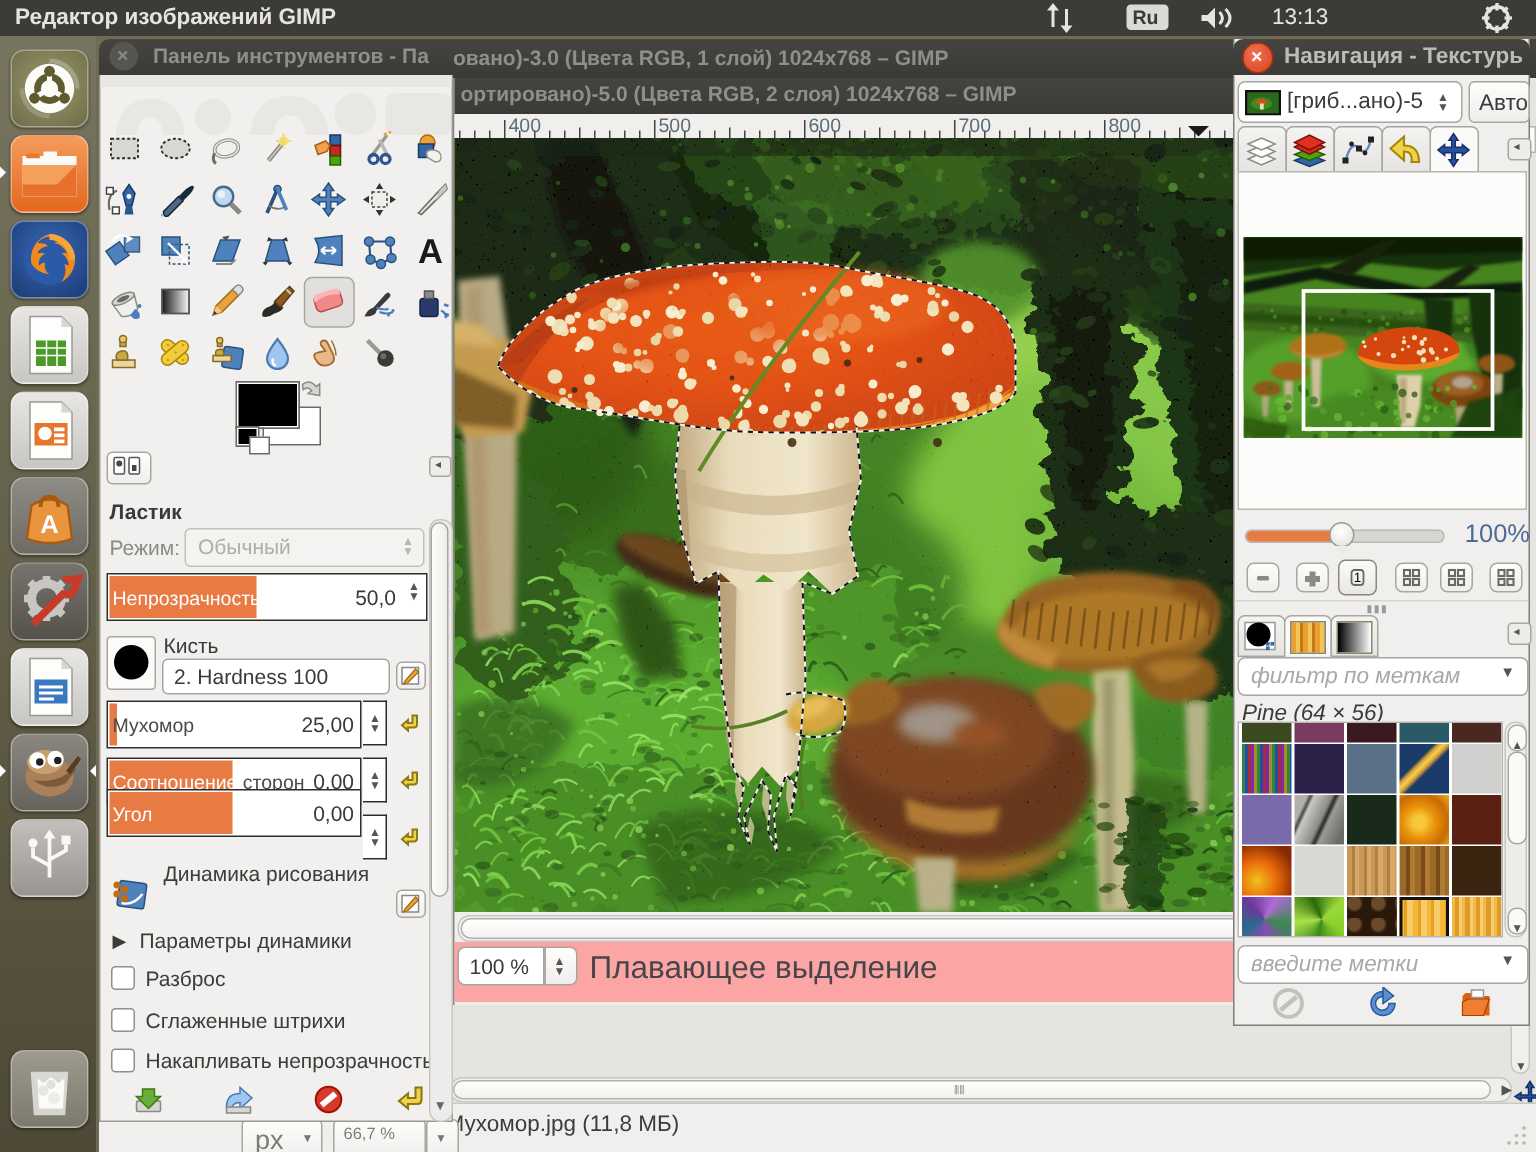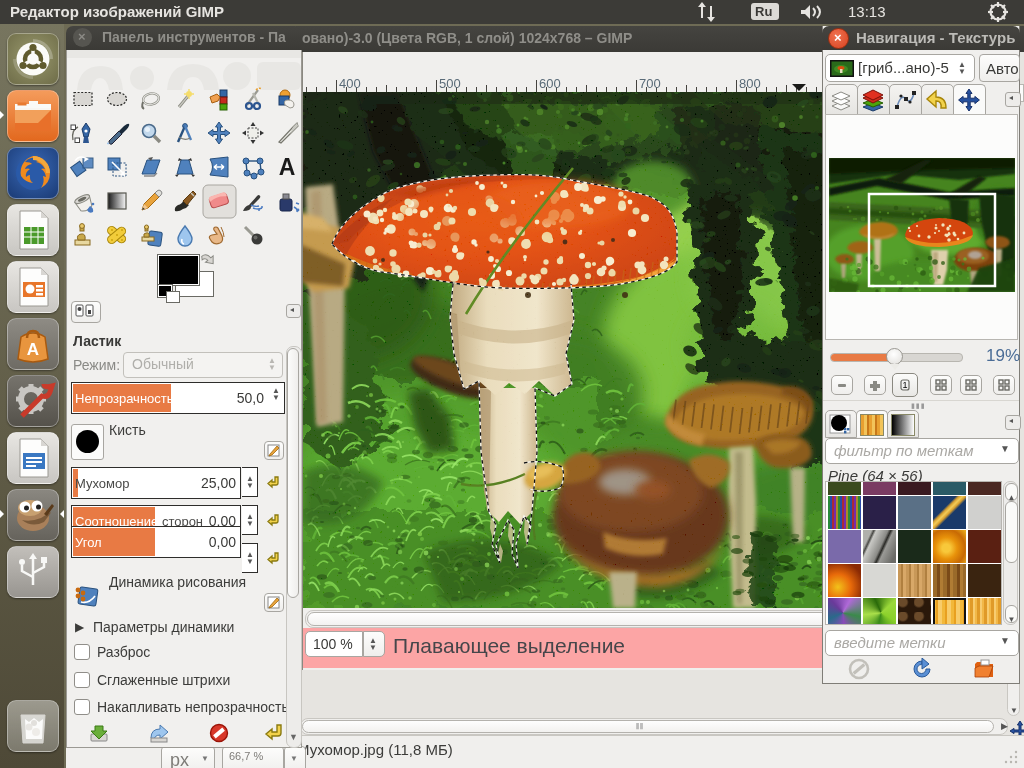--- a/index.html
+++ b/index.html
@@ -99,20 +99,23 @@
       </div>
 <div class="btn" style="position:absolute;left:156px;top:2px;width:60px;height:26px;">
         <span style="position:absolute;left:6px;top:3px;font-size:11px;color:#7E7C78;">66,7 %</span>
       </div>
 <div class="btn" style="position:absolute;left:218px;top:2px;width:20px;height:26px;">
         <span style="position:absolute;left:5px;top:7px;font-size:8px;color:#777;">▼</span>
       </div>
 </div>
 
   <div id="frontwin" class="abs">
+    <div id="fronttitle" class="abs titlebar">
+        <span>ортировано)-5.0 (Цвета RGB, 2 слоя) 1024х768 – GIMP</span>
+      </div>
     <div id="ruler"><svg width="710" height="16">
 <g stroke="#44423E" stroke-width="1">
 <line x1="3.5" y1="11" x2="3.5" y2="16"></line>
             <line x1="13.5" y1="11" x2="13.5" y2="16"></line>
             <line x1="23.5" y1="11" x2="23.5" y2="16"></line>
             <line x1="33.5" y1="4" x2="33.5" y2="16"></line>
             <line x1="43.5" y1="11" x2="43.5" y2="16"></line>
             <line x1="53.5" y1="11" x2="53.5" y2="16"></line>
             <line x1="63.5" y1="11" x2="63.5" y2="16"></line>
             <line x1="73.5" y1="11" x2="73.5" y2="16"></line>
@@ -2238,20 +2241,23 @@
         <div class="spinscale" style="top:332px;">
           <div class="fill" style="width:98px;"></div>
 <span class="lab">Непрозрачность</span>
           <span class="val" style="right:20px;">50,0</span>
 <span class="spinner" style="right:4px;top:4px;">▲<br>▼</span>
         </div>
         <div class="abs" style="left:4px;top:374px;width:31px;height:34px;background:#FBFBFA;border:1px solid #A8A6A1;border-radius:3px;">
           <div style="position:absolute;left:4px;top:5px;width:23px;height:23px;border-radius:50%;background:#000;"></div>
         </div>
         <div class="abs" style="left:42px;top:372px;font-size:14px;color:#3C3C3A;">Кисть</div>
+        <div class="abs entry" style="left:41px;top:389px;width:150px;height:22px;">
+          <span style="position:absolute;left:7px;top:3px;font-size:14px;color:#3A3A38;">2. Hardness 100</span>
+        </div>
         <div class="abs btn" style="left:197px;top:391px;width:18px;height:17px;"><svg width="18" height="17">
             <rect x="3" y="3" width="11" height="11" fill="#fff" stroke="#888"></rect>
             <path d="M5,12 L12,4 l2,2 L7,13 l-3,1 z" fill="#E8A33C" stroke="#A06A10" stroke-width="0.8"></path>
           </svg></div>
         <div class="spinscale" style="top:417px;width:168px;">
           <div class="fill" style="width:5px;"></div>
 <span class="labd">Мухомор</span>
           <span class="val" style="right:4px;">25,00</span>
         </div>
         <div class="abs" style="left:175px;top:417px;width:16px;height:30px;background:#fff;border:1px solid #2E2D2B;border-left:none;box-sizing:border-box;">
@@ -2571,21 +2577,21 @@
           <circle cx="39" cy="101" r="2.5" fill="#2A5A10" opacity="0.75"></circle>
           <path d="M150,110 L186,100 L186,134 L138,134 Z" fill="#1F420D" filter="url(#nb)" opacity="0.95"></path>
           <path d="M0,120 L30,126 L28,134 L0,134 Z" fill="#2A5510" filter="url(#nb)" opacity="0.8"></path>
           <rect x="40" y="36" width="126" height="92" fill="none" stroke="#fff" stroke-width="2.5"></rect>
         </svg></div>
       <div class="abs" style="left:7px;top:327px;width:131px;height:7px;background:#D8D6D2;border-radius:4px;border:1px solid #B8B6B0;">
 <div style="position:absolute;left:0;top:0;width:64px;height:7px;background:#E87A44;border-radius:4px;"></div>
       </div>
 <div class="abs" style="left:63px;top:322px;width:17px;height:17px;border-radius:50%;background:radial-gradient(circle at 45% 35%,#FFFFFF,#E0DEDA);border:1px solid #9A9892;box-sizing:border-box;"></div>
 <div class="abs" style="left:67px;top:338px;width:0;height:0;border-left:5px solid transparent;border-right:5px solid transparent;border-top:6px solid #ECEBE7;"></div>
-      <div class="abs" style="left:145px;top:320px;width:52px;text-align:right;font-size:17px;color:#4A6C96;">19%</div>
+      <div class="abs" style="left:145px;top:320px;width:52px;text-align:right;font-size:17px;color:#4A6C96;">100%</div>
       <div class="abs btn" style="left:8px;top:349px;width:20px;height:18px;border-radius:5px;">
         <svg width="18" height="18" style="position:absolute;left:1px;top:0px;">
           <rect x="5" y="8" width="8" height="3" rx="1" fill="#8A8A84"></rect>
         </svg>
       </div>
       <div class="abs btn" style="left:41px;top:349px;width:20px;height:18px;border-radius:5px;">
         <svg width="18" height="18" style="position:absolute;left:1px;top:0px;">
           <path d="M7,5 h4 v3 h3 v4 h-3 v3 h-4 v-3 h-3 v-4 h3 z" fill="#8A8A84"></path>
         </svg>
       </div>

